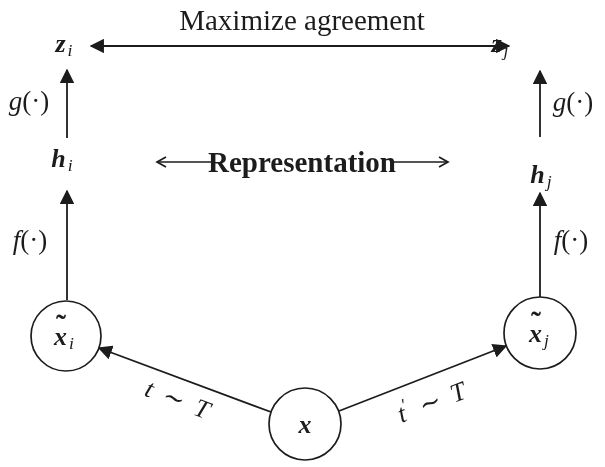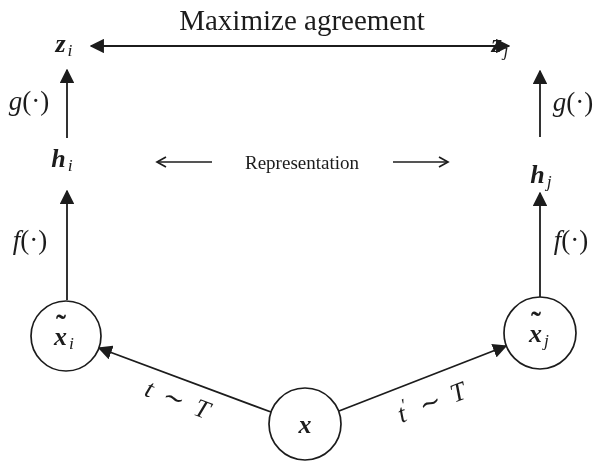--- a/index.html
+++ b/index.html
@@ -12,21 +12,21 @@
     overflow:hidden;
   }
   svg.layer { position:absolute; left:0; top:0; }
   .lbl {
     position:absolute;
     transform:translate(-50%,-50%);
     white-space:nowrap;
     line-height:1;
   }
   .title-text { font-size:29px; }
-  .rep-text   { font-size:19px; }
+  .rep-text   { font-size:29px;font-weight:bold; }
   .math       { font-size:26px; }
   .fn-lbl     { font-size:27px; }
   .t-lbl      { font-size:26px; }
   .mvar  { font-style:italic; font-weight:700; }
   .ivar  { font-style:italic; font-weight:400; }
   .msub  { font-style:italic; font-weight:400; font-size:0.68em; vertical-align:-0.22em; margin-left:2px; }
   .args  { font-style:normal; font-weight:400; }
   .prime { font-style:normal; font-size:0.7em; vertical-align:0.55em; }
   .sim   { font-style:normal; padding:0 0.45em; }
   .cal   { font-style:italic; font-weight:400; }

